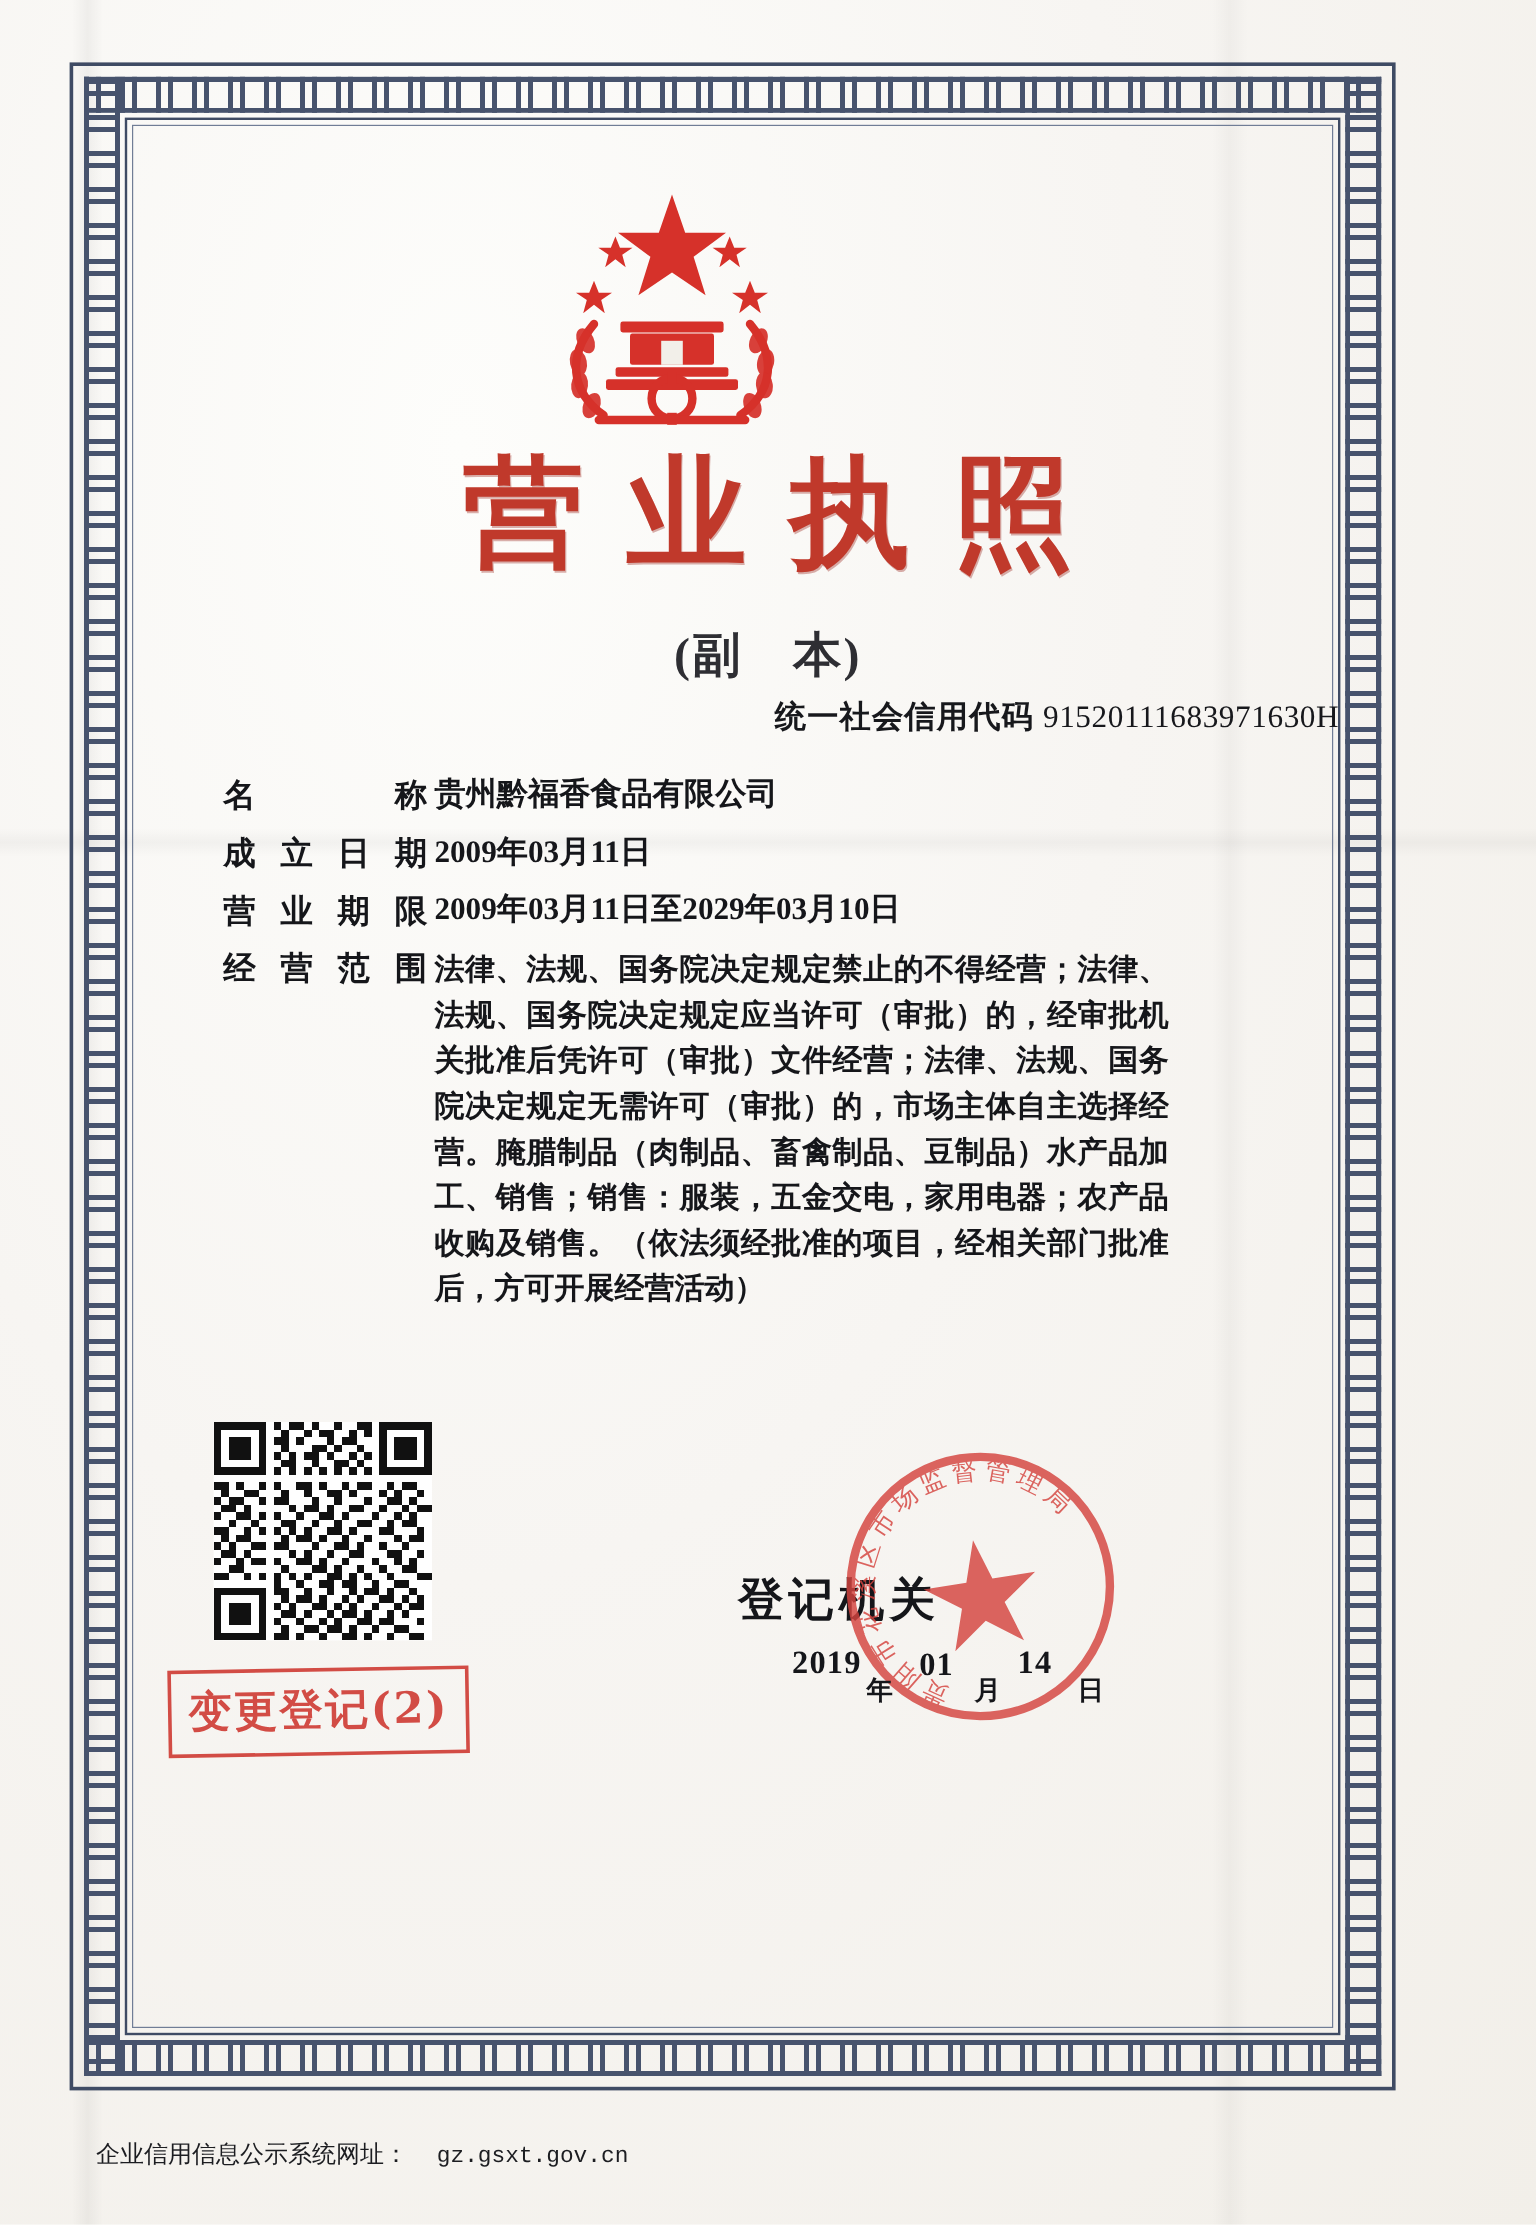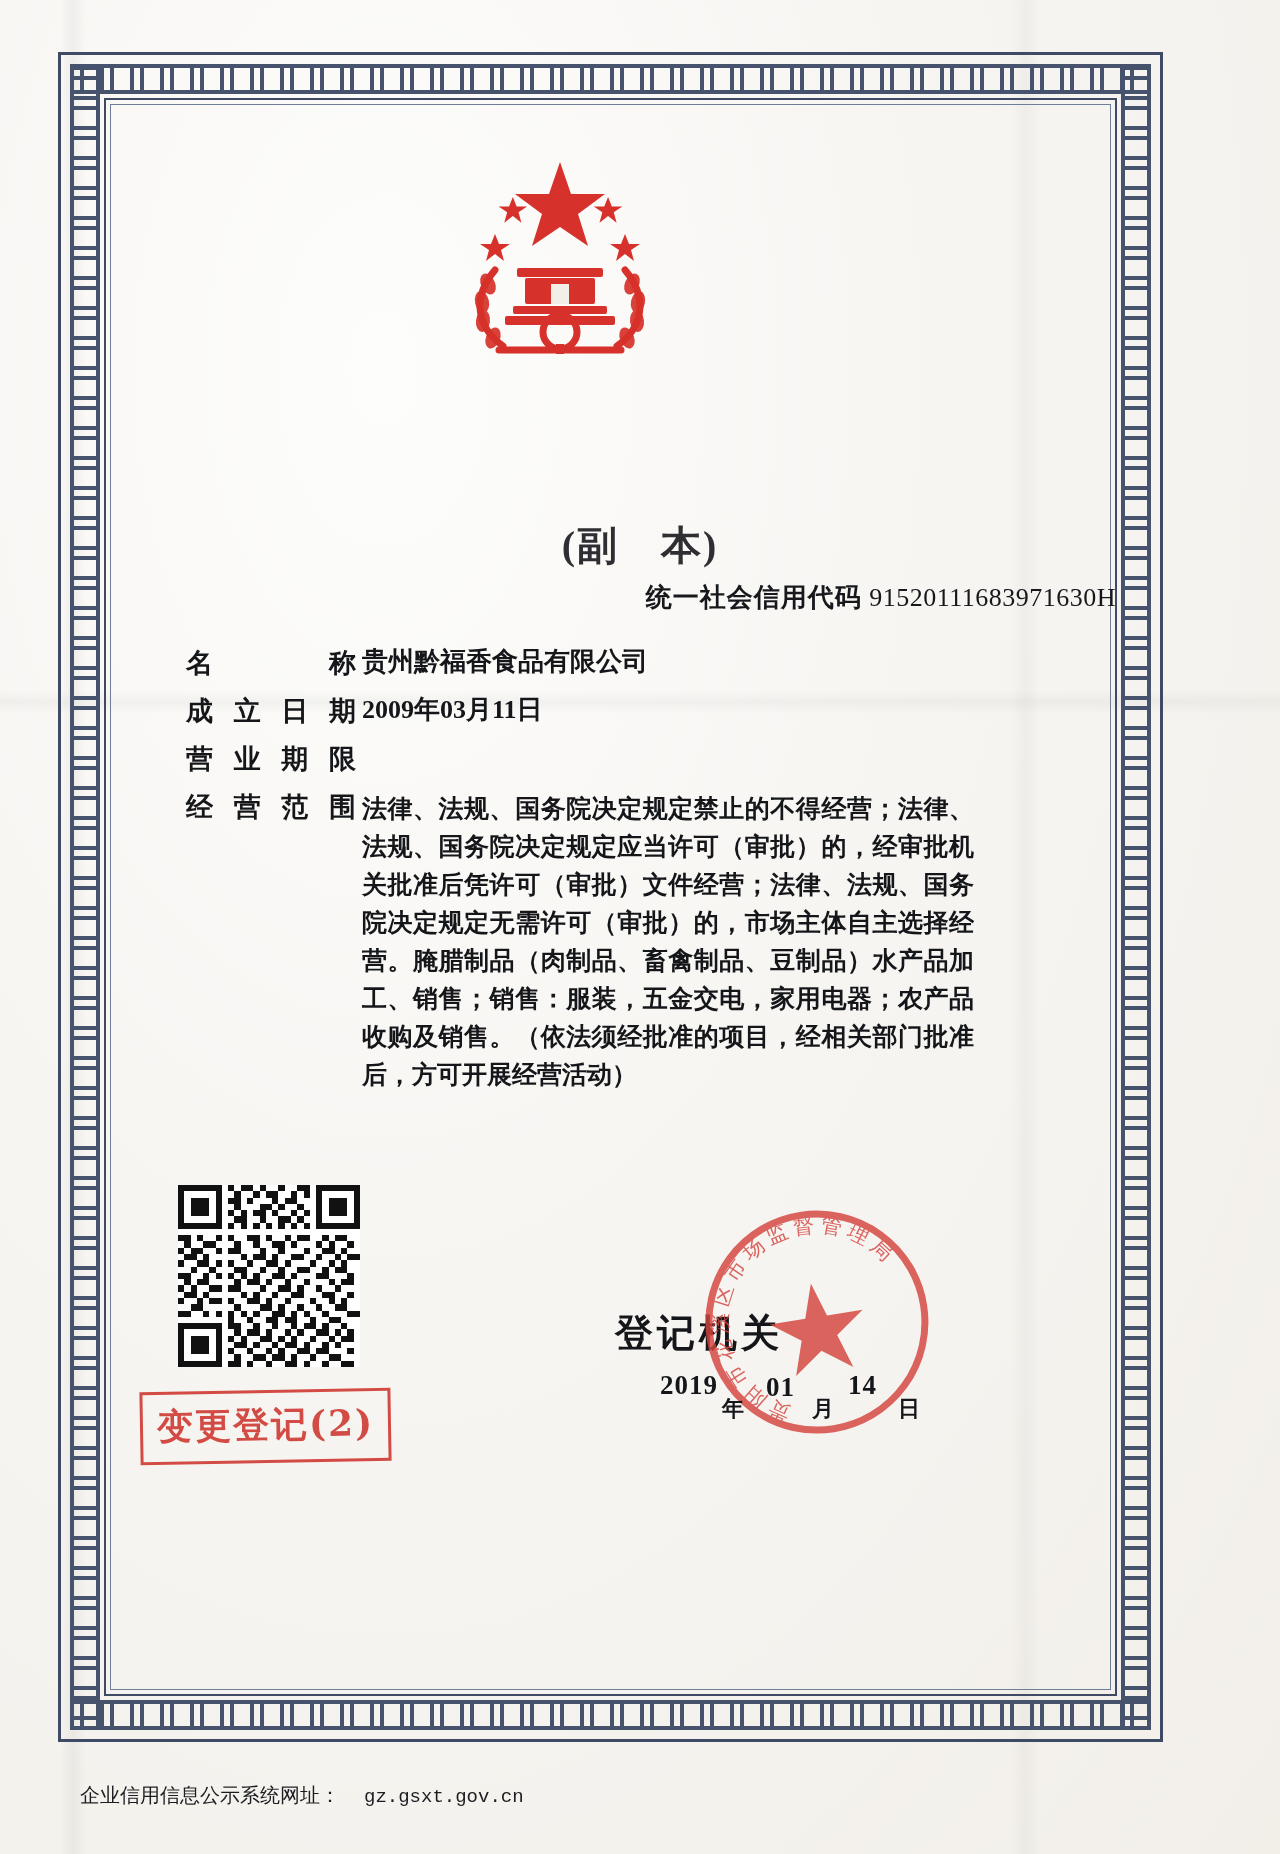--- a/index.html
+++ b/index.html
@@ -301,20 +301,21 @@
           <ellipse cx="38" cy="188" rx="7" ry="11" transform="rotate(22 38 188)"></ellipse>
           <ellipse cx="177" cy="134" rx="7" ry="11" transform="rotate(25 177 134)"></ellipse>
           <ellipse cx="183" cy="152" rx="7" ry="11" transform="rotate(12 183 152)"></ellipse>
           <ellipse cx="182" cy="171" rx="7" ry="11" transform="rotate(-6 182 171)"></ellipse>
           <ellipse cx="172" cy="188" rx="7" ry="11" transform="rotate(-22 172 188)"></ellipse>
         </g>
       </g>
     </svg>
   </div>
 
+  <div class="title">营业执照</div>
   <div class="subtitle">(副　本)</div>
 
   <div class="usci">
     <span>统一社会信用代码</span>
     <span class="code">91520111683971630H</span>
   </div>
 
   <div class="fields">
 
     <div class="row">
@@ -326,20 +327,21 @@
 
 
 
     <div class="row">
       <div class="lbl">成立日期</div>
       <div class="val">2009年03月11日</div>
     </div>
 
     <div class="row">
       <div class="lbl">营业期限</div>
+      <div class="val">2009年03月11日至2029年03月10日</div>
     </div>
 
     <div class="row scope">
       <div class="lbl">经营范围</div>
       <div class="val">法律、法规、国务院决定规定禁止的不得经营；法律、法规、国务院决定规定应当许可（审批）的，经审批机关批准后凭许可（审批）文件经营；法律、法规、国务院决定规定无需许可（审批）的，市场主体自主选择经营。腌腊制品（肉制品、畜禽制品、豆制品）水产品加工、销售；销售：服装，五金交电，家用电器；农产品收购及销售。（依法须经批准的项目，经相关部门批准后，方可开展经营活动）</div>
     </div>
 
   </div>
 
   <div class="qr">

